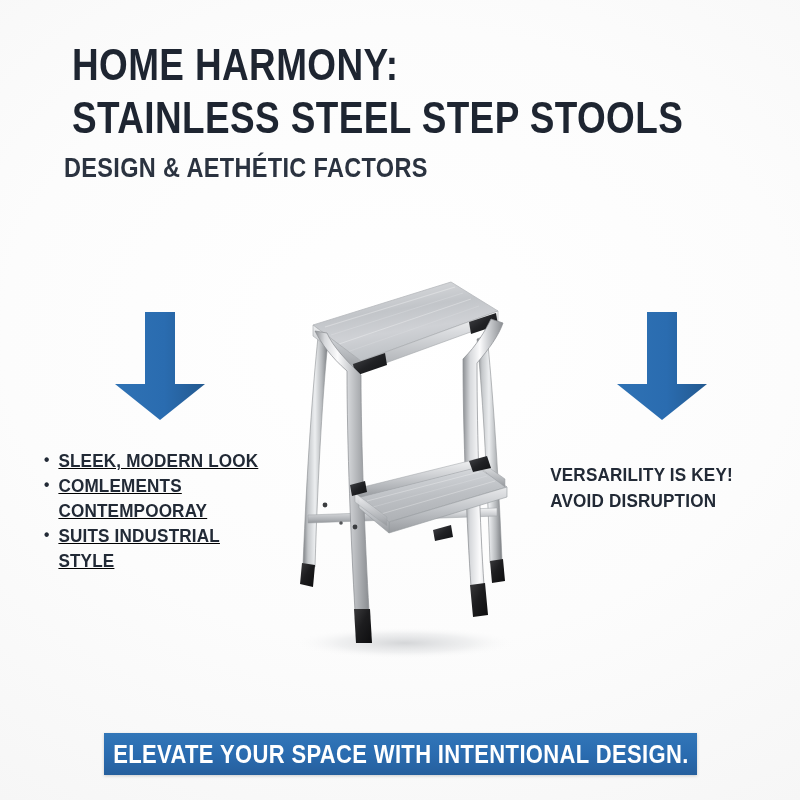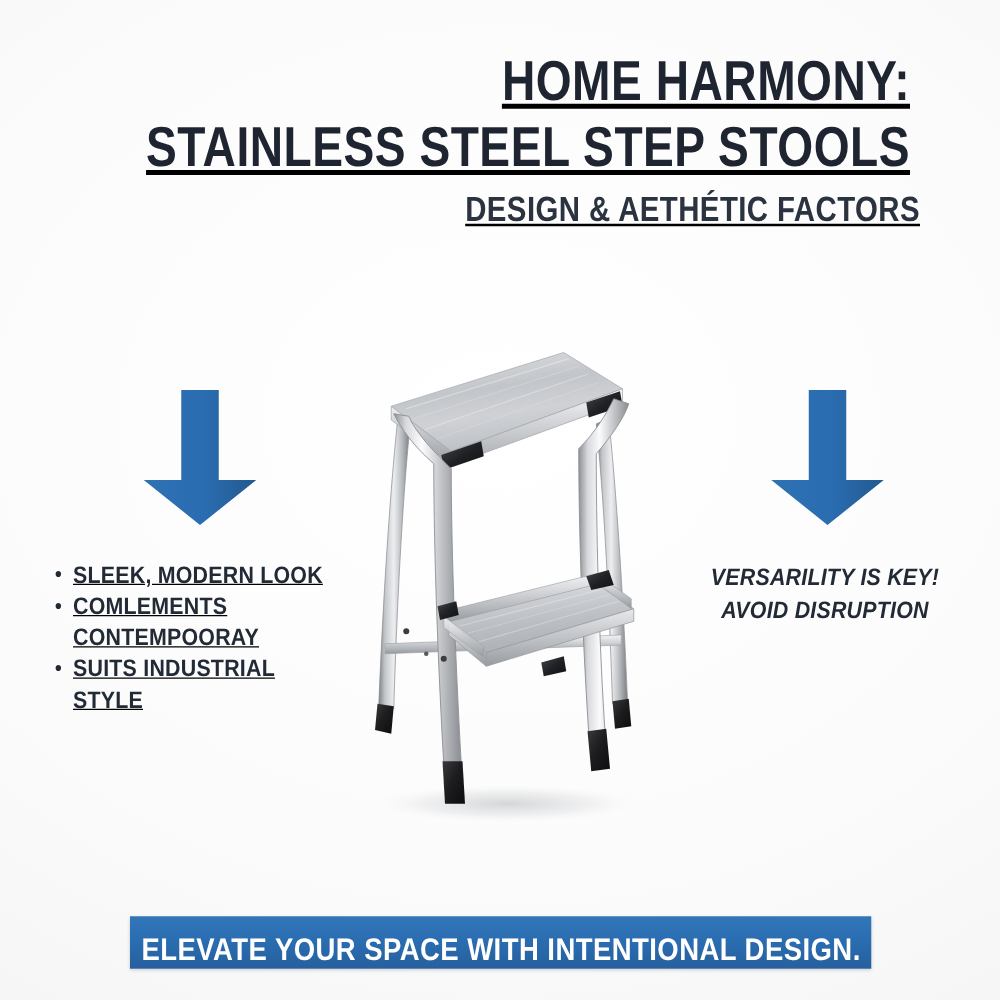--- a/index.html
+++ b/index.html
@@ -22,22 +22,21 @@
       radial-gradient(ellipse 90% 70% at 50% 42%, #ffffff 0%, #fcfcfc 55%, #f6f6f6 100%);
     overflow: hidden;
   }
 
   
   .heading-block {
     position: absolute;
     left: 0;
     top: 42px;
     width: 800px;
-    text-align: right;
-    text-decoration: underline;
+    text-align: left;
   }
   .title-line {
     color: #1e2531;
     font-family: "Liberation Sans Narrow", "Liberation Sans", sans-serif;
     font-weight: bold;
     letter-spacing: 0.5px;
     line-height: 1.0;
     transform: scaleX(0.82);
     transform-origin: center center;
     white-space: nowrap;
@@ -92,24 +91,23 @@
     position: absolute;
     left: 0;
     top: -1px;
     font-size: 17px;
     color: #222a36;
   }
 
   .right-text {
     position: absolute;
     left: 538px;
-    top: 450px;
+    top: 462px;
     width: 244px;
-    text-align: center;
-    font-style: italic;
+    text-align: left;
   }
   .right-text div {
     color: #222a36;
     font-family: "Liberation Sans Narrow", "Liberation Sans", sans-serif;
     font-weight: bold;
     font-size: 19px;
     line-height: 26px;
     letter-spacing: 0.2px;
     transform: scaleX(0.9);
     transform-origin: center center;
@@ -119,21 +117,21 @@
   
   .banner {
     position: absolute;
     left: 104px;
     top: 733px;
     width: 593px;
     height: 42px;
     background: linear-gradient(180deg, #3276b8 0%, #2a6cb0 50%, #265f9d 100%);
     box-shadow: 0 1px 3px rgba(0,0,0,0.18);
     display: flex;
-    align-items: flex-end;
+    align-items: center;
     justify-content: center;
   }
   .banner-text {
     color: #ffffff;
     font-family: "Liberation Sans Narrow", "Liberation Sans", sans-serif;
     font-weight: bold;
     font-size: 25px;
     letter-spacing: 0.4px;
     transform: scaleX(0.88);
     transform-origin: center center;

